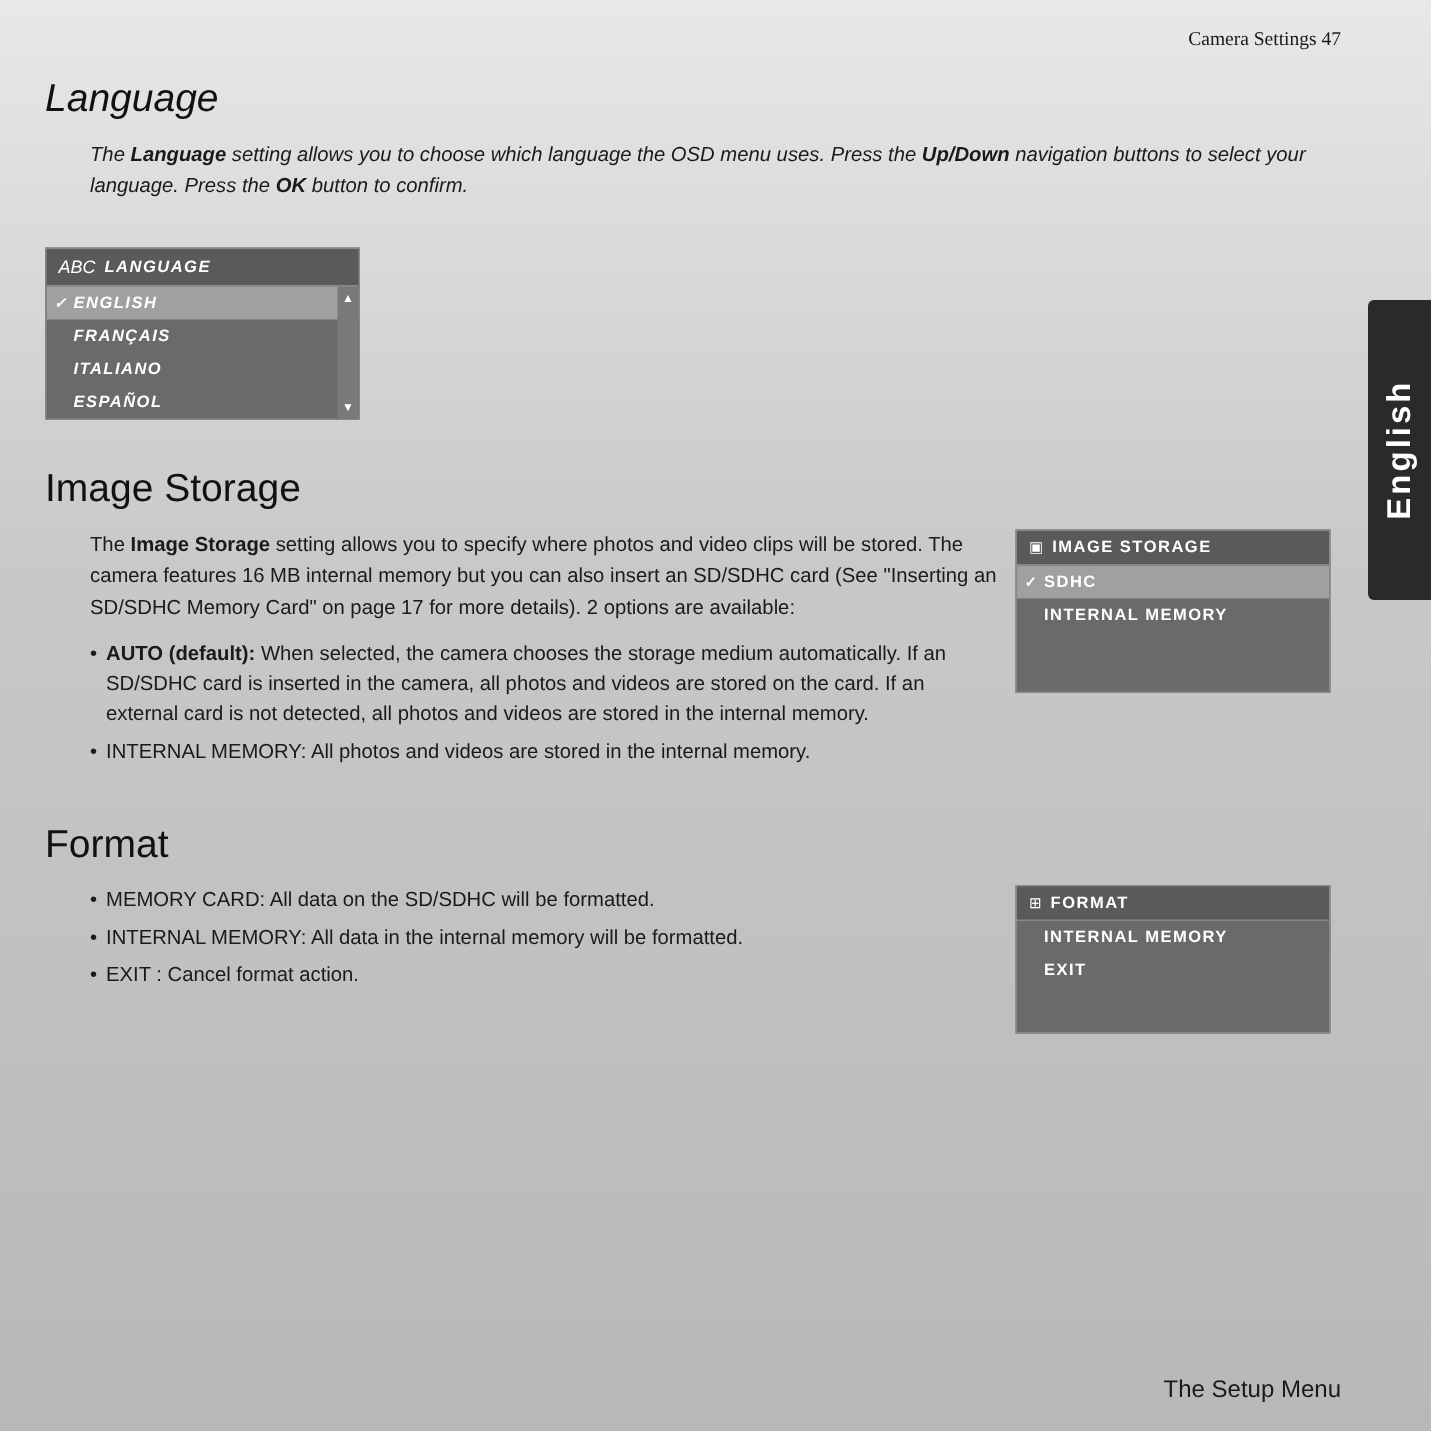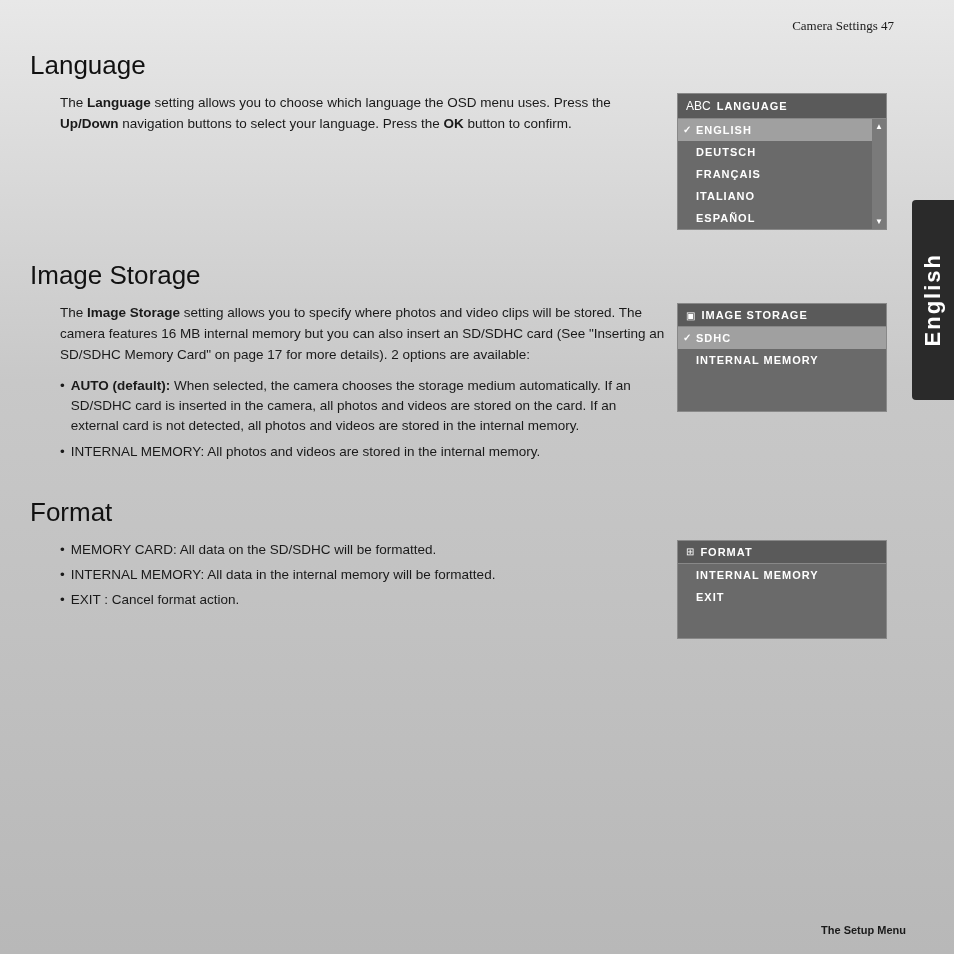--- a/index.html
+++ b/index.html
@@ -135,35 +135,36 @@
       color: #fff;
     }
 
     .menu-box-wrapper {
       position: relative;
     }
 
     
     .section-language {
       margin-bottom: 30px;
+      font-style: italic;
     }
     .section-imagestorage {
       margin-bottom: 30px;
     }
     .section-format {
       margin-bottom: 20px;
     }
 
     
     .footer {
       position: absolute;
       bottom: 18px;
-      right: 48px;
-      font-size: 11px;
-      font-weight: bold;
+      right: 60px;
+      font-size: 16px;
+      font-weight: normal;
       color: #1a1a1a;
     }
 
     .indent-text {
       margin-left: 30px;
       font-size: 13.5px;
       line-height: 1.55;
       margin-bottom: 10px;
     }
 
@@ -191,37 +192,36 @@
 </div>
 
 <div class="header">
   <span>Camera Settings  47</span>
 </div>
 
 <div class="main-content">
 
   <div class="section-language">
     <h2 class="section-title">Language</h2>
-    <div style="display:flex; gap:20px;">
+    <div style="display:flex; gap:20px;flex-direction:column;">
       <div class="section-text">
         <p class="indent-text">
           The <b>Language</b> setting allows you to choose which language the OSD menu uses. Press the <b>Up/Down</b> navigation buttons to select your language. Press the <b>OK</b> button to confirm.
         </p>
       </div>
 
       <div class="section-menu">
         <div class="menu-box-wrapper">
           <div class="menu-box">
             <div class="menu-header">
               <span class="menu-header-icon">ABC</span>
               <span class="menu-header-text">LANGUAGE</span>
             </div>
             <div style="position:relative;">
               <div class="menu-item selected">ENGLISH</div>
-              <div class="menu-item">DEUTSCH</div>
               <div class="menu-item">FRANÇAIS</div>
               <div class="menu-item">ITALIANO</div>
               <div class="menu-item">ESPAÑOL</div>
 
               <div style="position:absolute; right:0; top:0; bottom:0; width:14px; background:#7a7a7a; display:flex; flex-direction:column; justify-content:space-between; align-items:center; padding:3px 0;">
                 <span style="color:#fff; font-size:8px;">▲</span>
                 <span style="color:#fff; font-size:8px;">▼</span>
               </div>
             </div>
           </div>

